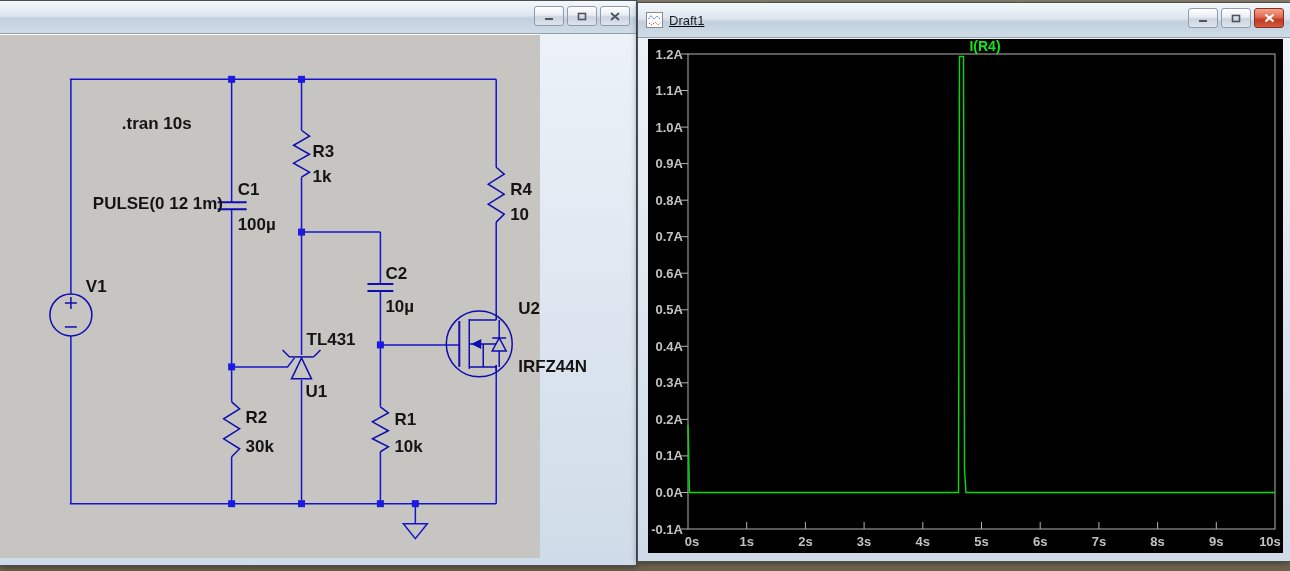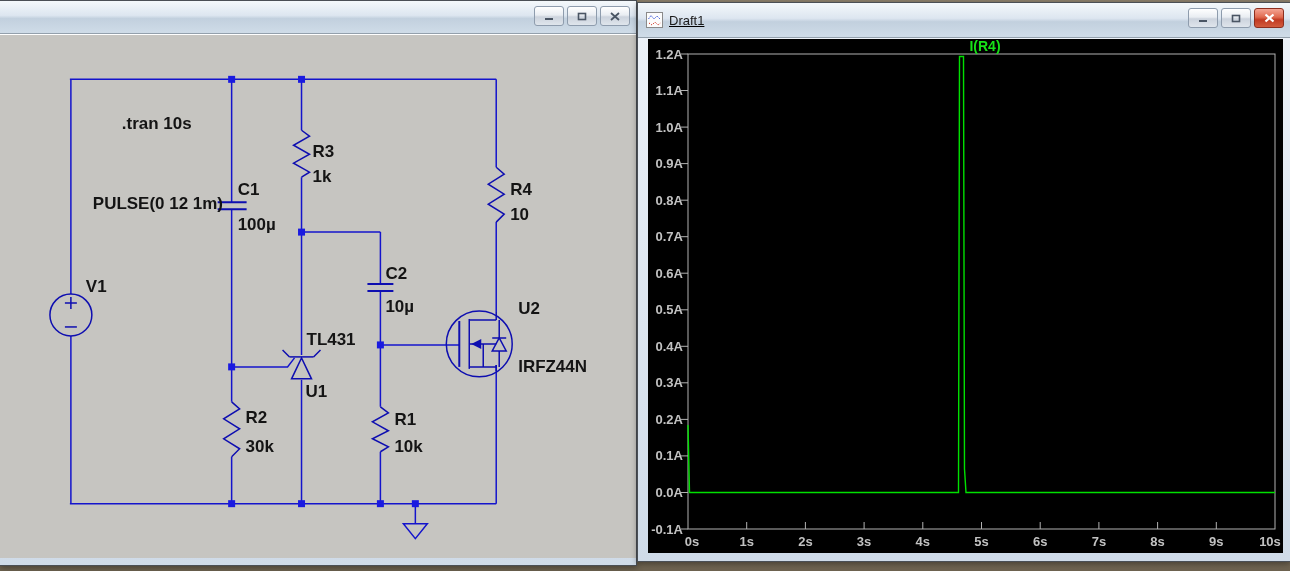--- a/index.html
+++ b/index.html
@@ -18,21 +18,21 @@
        background:linear-gradient(#ffffff 0%,#e9edf2 45%,#ccd3dd 55%,#dfe5ec 100%);
        display:flex;align-items:center;justify-content:center;}
   .wbtn svg{display:block;}
   .wbtn.close-red{background:linear-gradient(#f4a493 0%,#e06a50 45%,#c13a22 60%,#d25b3d 100%);
        border-color:#8c2e1e;}
   .titleicon{width:17px;height:16px;margin:0 6px 0 8px;background:#fcfcfc;border:1px solid #8a8a8a;
        box-sizing:border-box;display:flex;align-items:center;justify-content:center;}
 
   
   #win-schematic{left:0;top:0;width:637px;height:566px;border-left:none;}
-  #win-schematic .client{position:absolute;left:0;top:33px;width:636px;height:523px;
+  #win-schematic .client{position:absolute;left:0;top:33px;width:540px;height:523px;
        background:#c6c5c1;border-top:1px solid #ffffff;}
 
   
   #win-plot{left:637px;top:2px;width:653px;height:560px;border-right:none;}
   #win-plot .titlebar{height:34px;}
   #win-plot .client{position:absolute;left:10px;top:36px;width:635px;height:514px;background:#000;border-radius:22px;}
 
   svg text{font-family:"Liberation Sans",sans-serif;}
   .sch-label{font-size:17px;font-weight:bold;fill:#141414;}
   .tick-label{font-size:13px;font-weight:bold;fill:#c2c2c2;}

